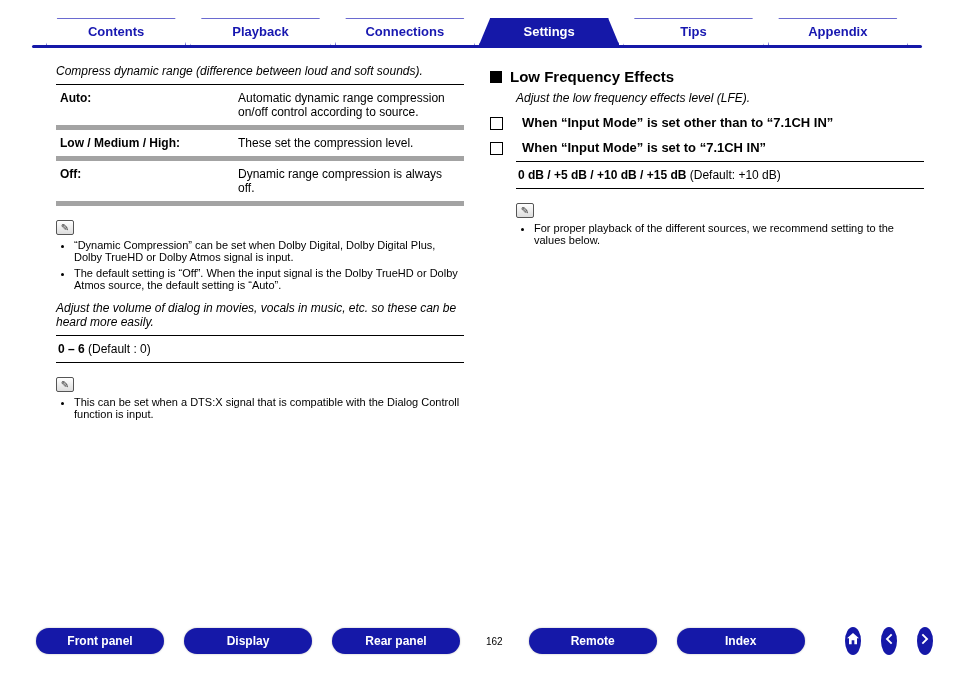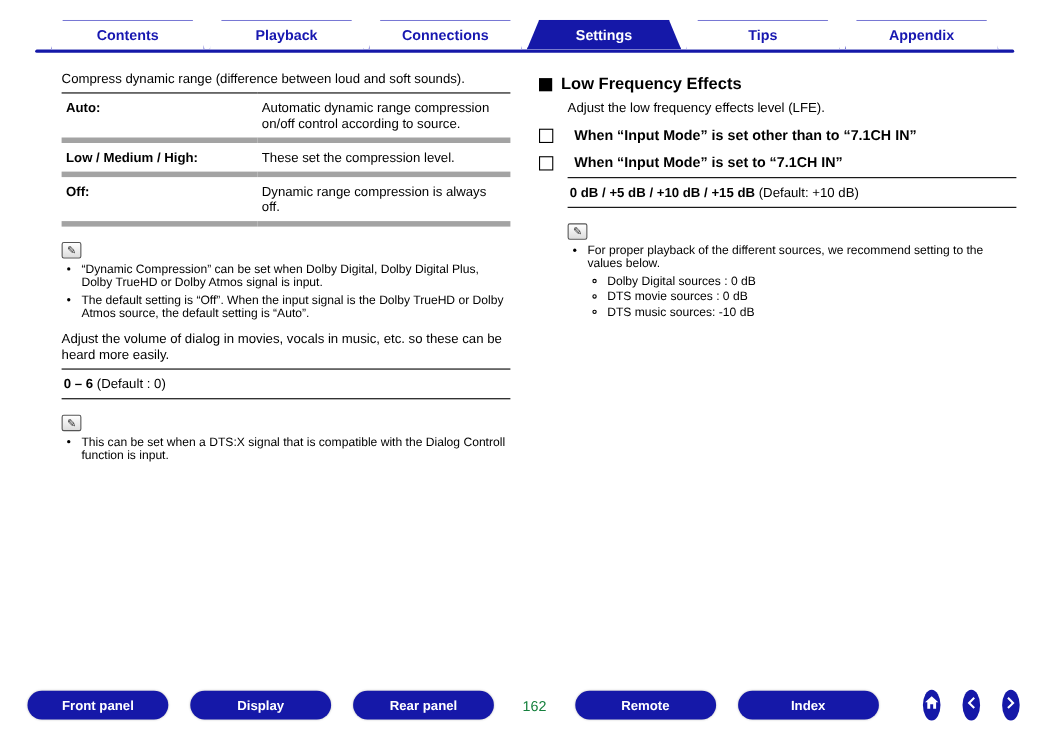--- a/index.html
+++ b/index.html
@@ -71,21 +71,21 @@
     font-weight:bold;
     margin:10px 0 6px 0;
     display:flex;
     align-items:center;
     gap:19px;
   }
   .h3 .box{
     width:11px;height:11px;border:1.5px solid #000;display:inline-block;margin-top:1px;flex:none;
   }
   .intro{
-    margin:0 0 6px 26px;font-size:12px;
+    margin:0 0 6px 26px;font-size:12px;font-style:italic;
   }
   table.opt{
     width:calc(100% - 26px);
     margin-left:26px;
     border-collapse:collapse;
     font-size:12px;
   }
   table.opt td{
     border-top:1px solid #000;
     border-bottom:5px solid #a3a3a3;
@@ -114,39 +114,39 @@
     margin:2px 0 10px 26px;
     padding-left:18px;
     font-size:11px;
   }
   ul.note>li{margin-bottom:4px;}
   ul.note ul{padding-left:18px;margin:4px 0;}
   ul.note ul li{margin-bottom:2px;}
   
   .bottom{
     position:absolute;
-    left:25px;right:30px;bottom:18px;
+    left:36px;right:30px;bottom:18px;
     display:flex;
     align-items:center;
     gap:20px;
   }
   .pill{
     background:#1518a8;
     color:#fff;
     font-weight:bold;
     font-size:12px;
     padding:6px 18px;
     border-radius:14px;
     min-width:92px;
     text-align:center;
     box-shadow:0 0 2px rgba(0,0,0,.3);
   }
   .pagenum{
-    font-size:13px;
-    color:#15803d;
+    font-size:10px;
+    color:#000000;
     padding:0 6px;
   }
   .spacer{flex:1;}
   .circle{
     width:28px;height:28px;border-radius:50%;
     background:#1518a8;color:#fff;
     display:flex;align-items:center;justify-content:center;
     font-size:16px;
   }
   .circle svg{width:16px;height:16px;fill:#fff;}
@@ -219,25 +219,20 @@
         <span>When “Input Mode” is set to “7.1CH IN”</span>
       </div>
       <div class="valrow">
         <b>0 dB / +5 dB / +10 dB / +15 dB</b><span> (Default: +10 dB)</span>
       </div>
 
       <div class="note-icon">✎</div>
       <ul class="note">
         <li>
           <span>For proper playback of the different sources, we recommend setting to the values below.</span>
-          <ul>
-            <li>Dolby Digital sources : 0 dB</li>
-            <li>DTS movie sources : 0 dB</li>
-            <li>DTS music sources: -10 dB</li>
-          </ul>
         </li>
       </ul>
     </div>
   </div>
 
   <div class="bottom">
     <div class="pill">Front panel</div>
     <div class="pill">Display</div>
     <div class="pill">Rear panel</div>
     <div class="pagenum">162</div>

